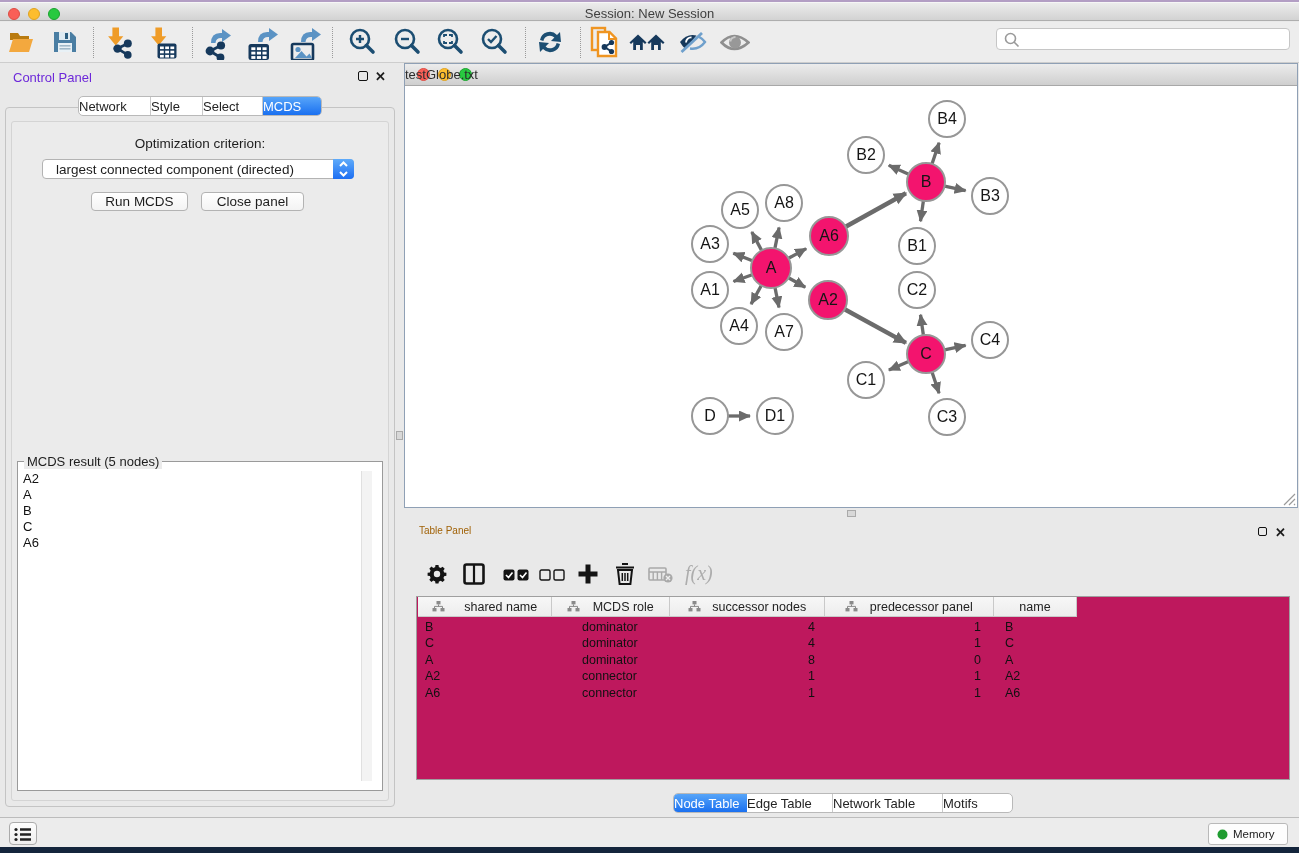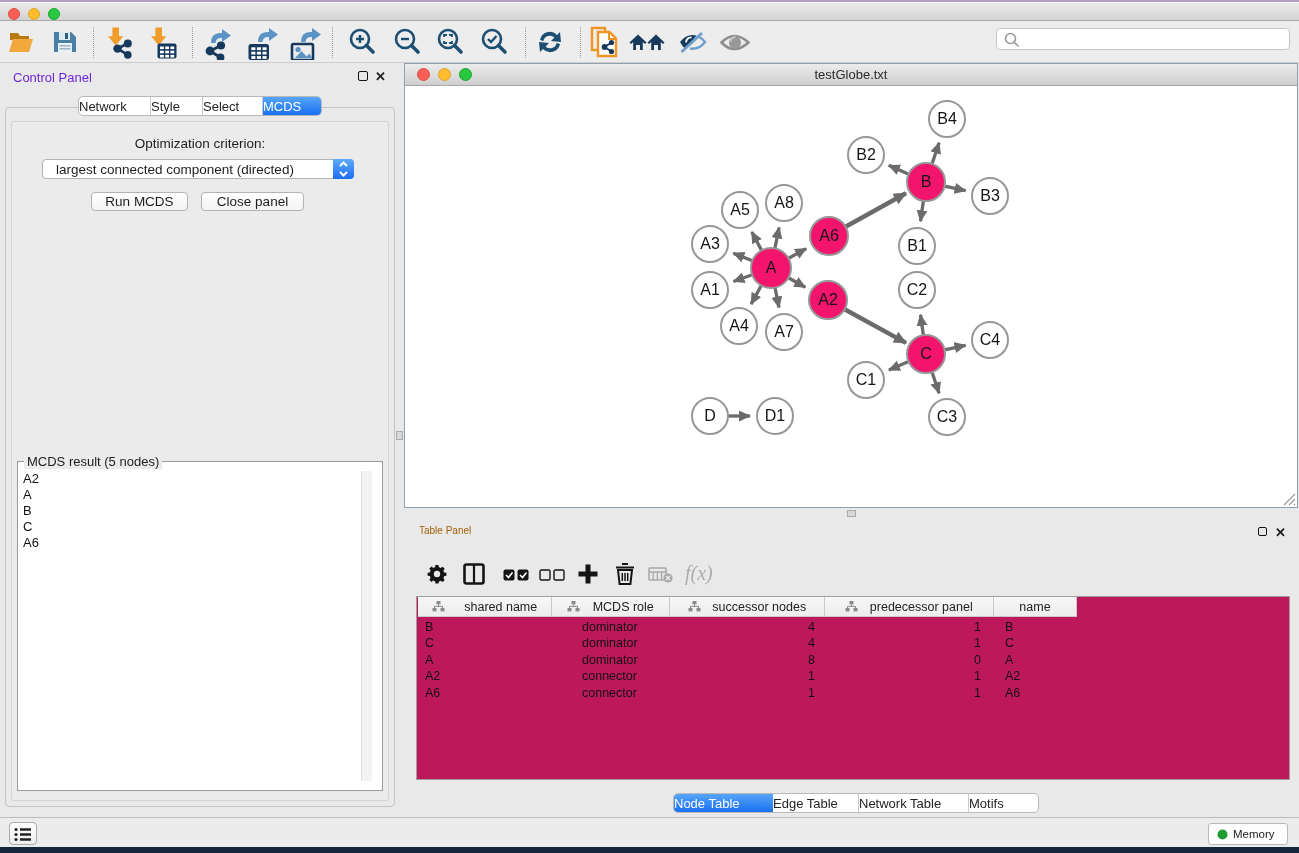--- a/index.html
+++ b/index.html
@@ -39,40 +39,41 @@
 #fs-legend{position:absolute;left:6px;top:-8px;background:#ebebeb;padding:0 3px;font-size:13px;color:#1d1d1d}
 #fs-list{position:absolute;left:1px;top:9px;width:344px;font-size:13px;line-height:16px;color:#111;padding-left:4px}
 #fs-scroll{position:absolute;right:10px;top:9px;width:11px;height:310px;background:#f3f3f3;border-left:1px solid #e0e0e0}
 
 #netwin{left:404px;top:63px;width:894px;height:445px;border:1px solid #8fa0b5;background:#fff}
 #nettitle{position:absolute;left:0;top:0;width:100%;height:22px;background:linear-gradient(#ececec,#cfcfcf);border-bottom:1px solid #a8a8a8}
 #nettitle .t1{left:12px;background:#f95f57;border:1px solid #dd4d44}
 #nettitle .t2{left:33px;background:#fdbd2e;border:1px solid #e0a321}
 #nettitle .t3{left:54px;background:#28c940;border:1px solid #1ba32e}
 #nettitle .tl{top:4px;width:13px;height:13px}
-#nettxt{width:100%;text-align:center;font-size:13px;color:#2c2c2c;top:3px;position:absolute}
+#nettxt{width:100%;font-size:13px;color:#2c2c2c;top:3px;position:absolute}
 
 #tbl-title{left:419px;top:525px;font-size:10px;color:#a16207}
 #tbl-toolbar{left:416px;top:552px;width:874px;height:40px}
 #tbl-area{left:416px;top:596px;width:874px;height:184px;background:#be185d;border:1px solid #9f9f9f}
 .th{position:absolute;top:0;height:20px;background:linear-gradient(#f7f7f7,#ededed);border-right:1px solid #c9c9c9;border-bottom:1px solid #c9c9c9;font-size:12.5px;color:#222;text-align:center;line-height:20px}
 .cell{position:absolute;font-size:12.5px;color:#111;height:16px;line-height:16px}
 
 #statusbar{left:0;top:817px;width:1299px;height:30px;background:#ececec;border-top:1px solid #bcbcbc}
 #memorybtn{position:absolute;right:11px;top:5px;width:80px;height:22px;background:#fdfdfd;border:1px solid #b9b9b9;border-radius:3px;font-size:11.5px;color:#222}
 #listbtn{position:absolute;left:9px;top:4px;width:28px;height:23px;background:linear-gradient(#fdfdfd,#eee);border:1px solid #ababab;border-radius:4px}
 #bottomstrip{left:0;top:847px;width:1299px;height:6px;background:#14253c}
 svg text{font-family:"Liberation Sans",sans-serif}
 </style></head>
 <body>
 <div class="abs" id="topstrip"></div>
 <div class="abs" id="titlebar">
   <div class="tl t1"></div>
     <div class="tl t2"></div>
     <div class="tl t3"></div>
+  <div id="titletxt">Session: New Session</div>
 </div>
 <div class="abs" id="toolbar">
 <svg class="ticon" style="left:7px" width="28" height="30" viewBox="0 0 28 30">
   <path d="M3 6 h8 l2 3 h9 v4 h-19 z" fill="#b97b10"></path>
   <path d="M6 12 h20 l-4 13 h-20 z" fill="#f3a83e"></path>
 </svg>
 <svg class="ticon" style="left:52px" width="26" height="30" viewBox="0 0 26 30">
   <path d="M2 5 h17 l5 5 v15 h-22 z" fill="#4a7ea3"></path>
   <rect x="7" y="5" width="11" height="8" fill="#ddeaf2"></rect>
       <rect x="13" y="6" width="3" height="6" fill="#2c5e80"></rect>
@@ -399,21 +400,21 @@
   <div class="cell" style="left:330px;top:71px;width:68px;text-align:right">1</div>
   <div class="cell" style="left:500px;top:71px;width:64px;text-align:right">1</div>
   <div class="cell" style="left:588px;top:71px">A2</div>
   <div class="cell" style="left:8px;top:88px">A6</div>
   <div class="cell" style="left:165px;top:88px">connector</div>
   <div class="cell" style="left:330px;top:88px;width:68px;text-align:right">1</div>
   <div class="cell" style="left:500px;top:88px;width:64px;text-align:right">1</div>
   <div class="cell" style="left:588px;top:88px">A6</div>
 </div>
 <div class="seg" style="left:673px;top:793px">
-  <div class="on" style="width:99px">Node Table</div>
+  <div class="on" style="width:73px">Node Table</div>
     <div style="width:86px">Edge Table</div>
     <div style="width:110px">Network Table</div>
     <div style="width:69px">Motifs</div>
 </div>
 <div class="abs" id="statusbar">
   <div id="listbtn">
     <svg width="18" height="15" viewBox="0 0 18 15" style="position:absolute;left:4px;top:4px">
       <circle cx="2" cy="2.5" r="1.6" fill="#222"></circle>
         <circle cx="2" cy="7.5" r="1.6" fill="#222"></circle>
         <circle cx="2" cy="12.5" r="1.6" fill="#222"></circle>

